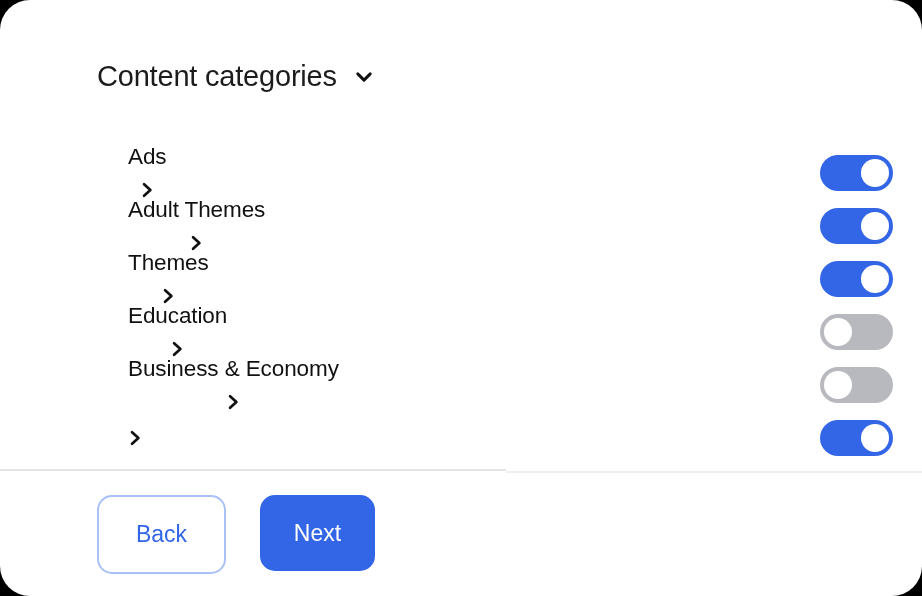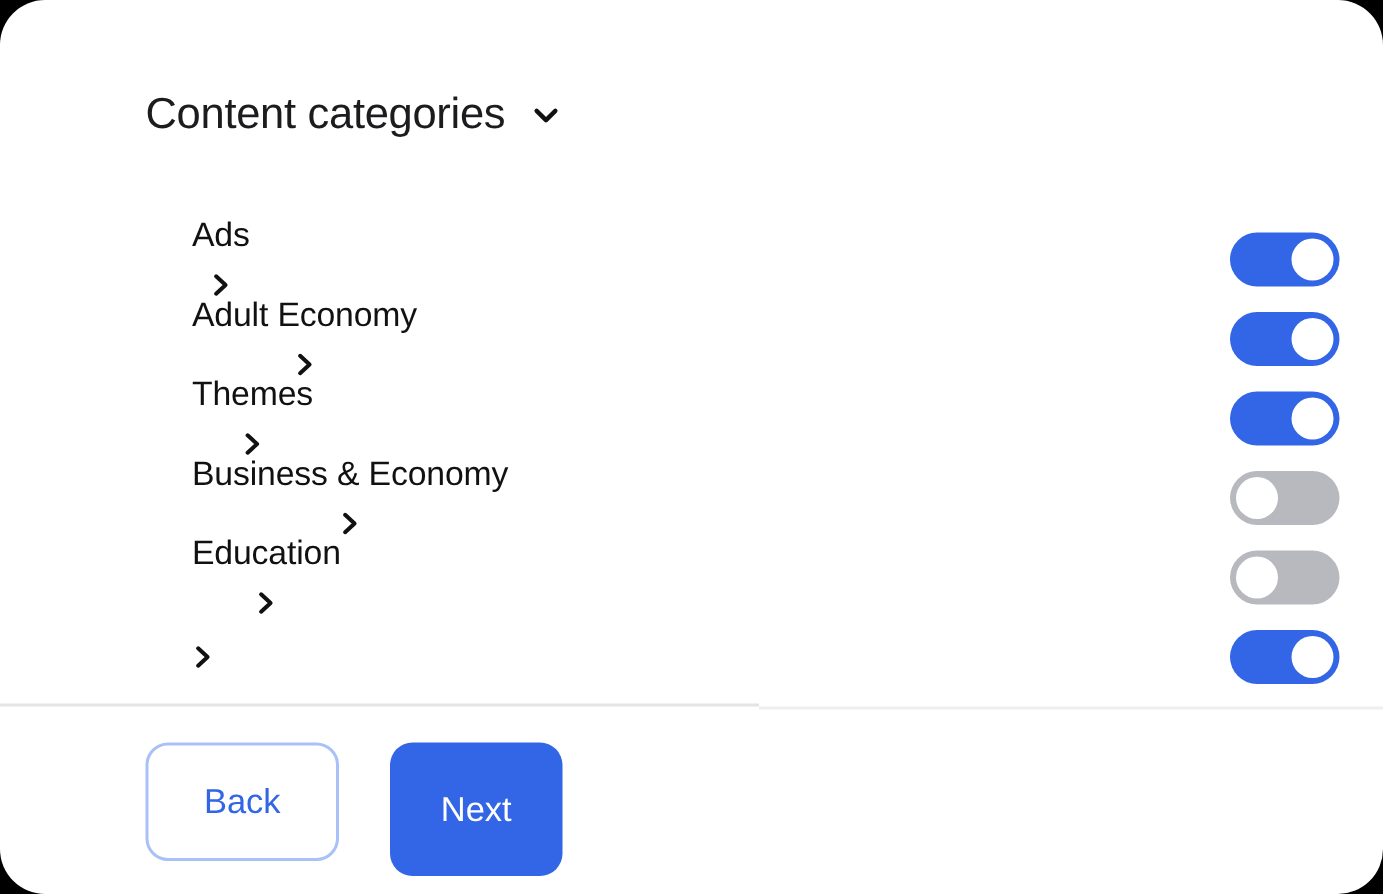--- a/index.html
+++ b/index.html
@@ -154,21 +154,21 @@
   }
   .btn-back {
     width: 129px;
     height: 79px;
     background: #ffffff;
     border: 2px solid #a9c1f6;
     color: #3366e6;
   }
   .btn-next {
     width: 115px;
-    height: 89px;
+    height: 76px;
     background: #3366e6;
     border: none;
     color: #ffffff;
   }
 </style>
 </head>
 <body>
 
 <div id="card">
 
@@ -190,21 +190,21 @@
               <path d="M4.2 3.6 L11.2 10 L4.2 16.4" fill="none" stroke="#111113" stroke-width="3" stroke-linecap="round" stroke-linejoin="round"></path>
             </svg>
           </span>
         </div>
         <div class="toggle on">
           <div class="knob"></div>
         </div>
       </div>
       <div class="cat-row">
         <div class="cat-label-wrap">
-          <span class="cat-label">Adult Economy</span>
+          <span class="cat-label">Adult Themes</span>
           <span>
             <svg class="chev-right" viewBox="0 0 16 20" aria-hidden="true">
               <path d="M4.2 3.6 L11.2 10 L4.2 16.4" fill="none" stroke="#111113" stroke-width="3" stroke-linecap="round" stroke-linejoin="round"></path>
             </svg>
           </span>
         </div>
         <div class="toggle on">
           <div class="knob"></div>
         </div>
       </div>
@@ -216,34 +216,34 @@
               <path d="M4.2 3.6 L11.2 10 L4.2 16.4" fill="none" stroke="#111113" stroke-width="3" stroke-linecap="round" stroke-linejoin="round"></path>
             </svg>
           </span>
         </div>
         <div class="toggle on">
           <div class="knob"></div>
         </div>
       </div>
       <div class="cat-row">
         <div class="cat-label-wrap">
+          <span class="cat-label">Education</span>
+          <span>
+            <svg class="chev-right" viewBox="0 0 16 20" aria-hidden="true">
+              <path d="M4.2 3.6 L11.2 10 L4.2 16.4" fill="none" stroke="#111113" stroke-width="3" stroke-linecap="round" stroke-linejoin="round"></path>
+            </svg>
+          </span>
+        </div>
+        <div class="toggle off">
+          <div class="knob"></div>
+        </div>
+      </div>
+      <div class="cat-row">
+        <div class="cat-label-wrap">
           <span class="cat-label">Business &amp; Economy</span>
-          <span>
-            <svg class="chev-right" viewBox="0 0 16 20" aria-hidden="true">
-              <path d="M4.2 3.6 L11.2 10 L4.2 16.4" fill="none" stroke="#111113" stroke-width="3" stroke-linecap="round" stroke-linejoin="round"></path>
-            </svg>
-          </span>
-        </div>
-        <div class="toggle off">
-          <div class="knob"></div>
-        </div>
-      </div>
-      <div class="cat-row">
-        <div class="cat-label-wrap">
-          <span class="cat-label">Education</span>
           <span>
             <svg class="chev-right" viewBox="0 0 16 20" aria-hidden="true">
               <path d="M4.2 3.6 L11.2 10 L4.2 16.4" fill="none" stroke="#111113" stroke-width="3" stroke-linecap="round" stroke-linejoin="round"></path>
             </svg>
           </span>
         </div>
         <div class="toggle off">
           <div class="knob"></div>
         </div>
       </div>

